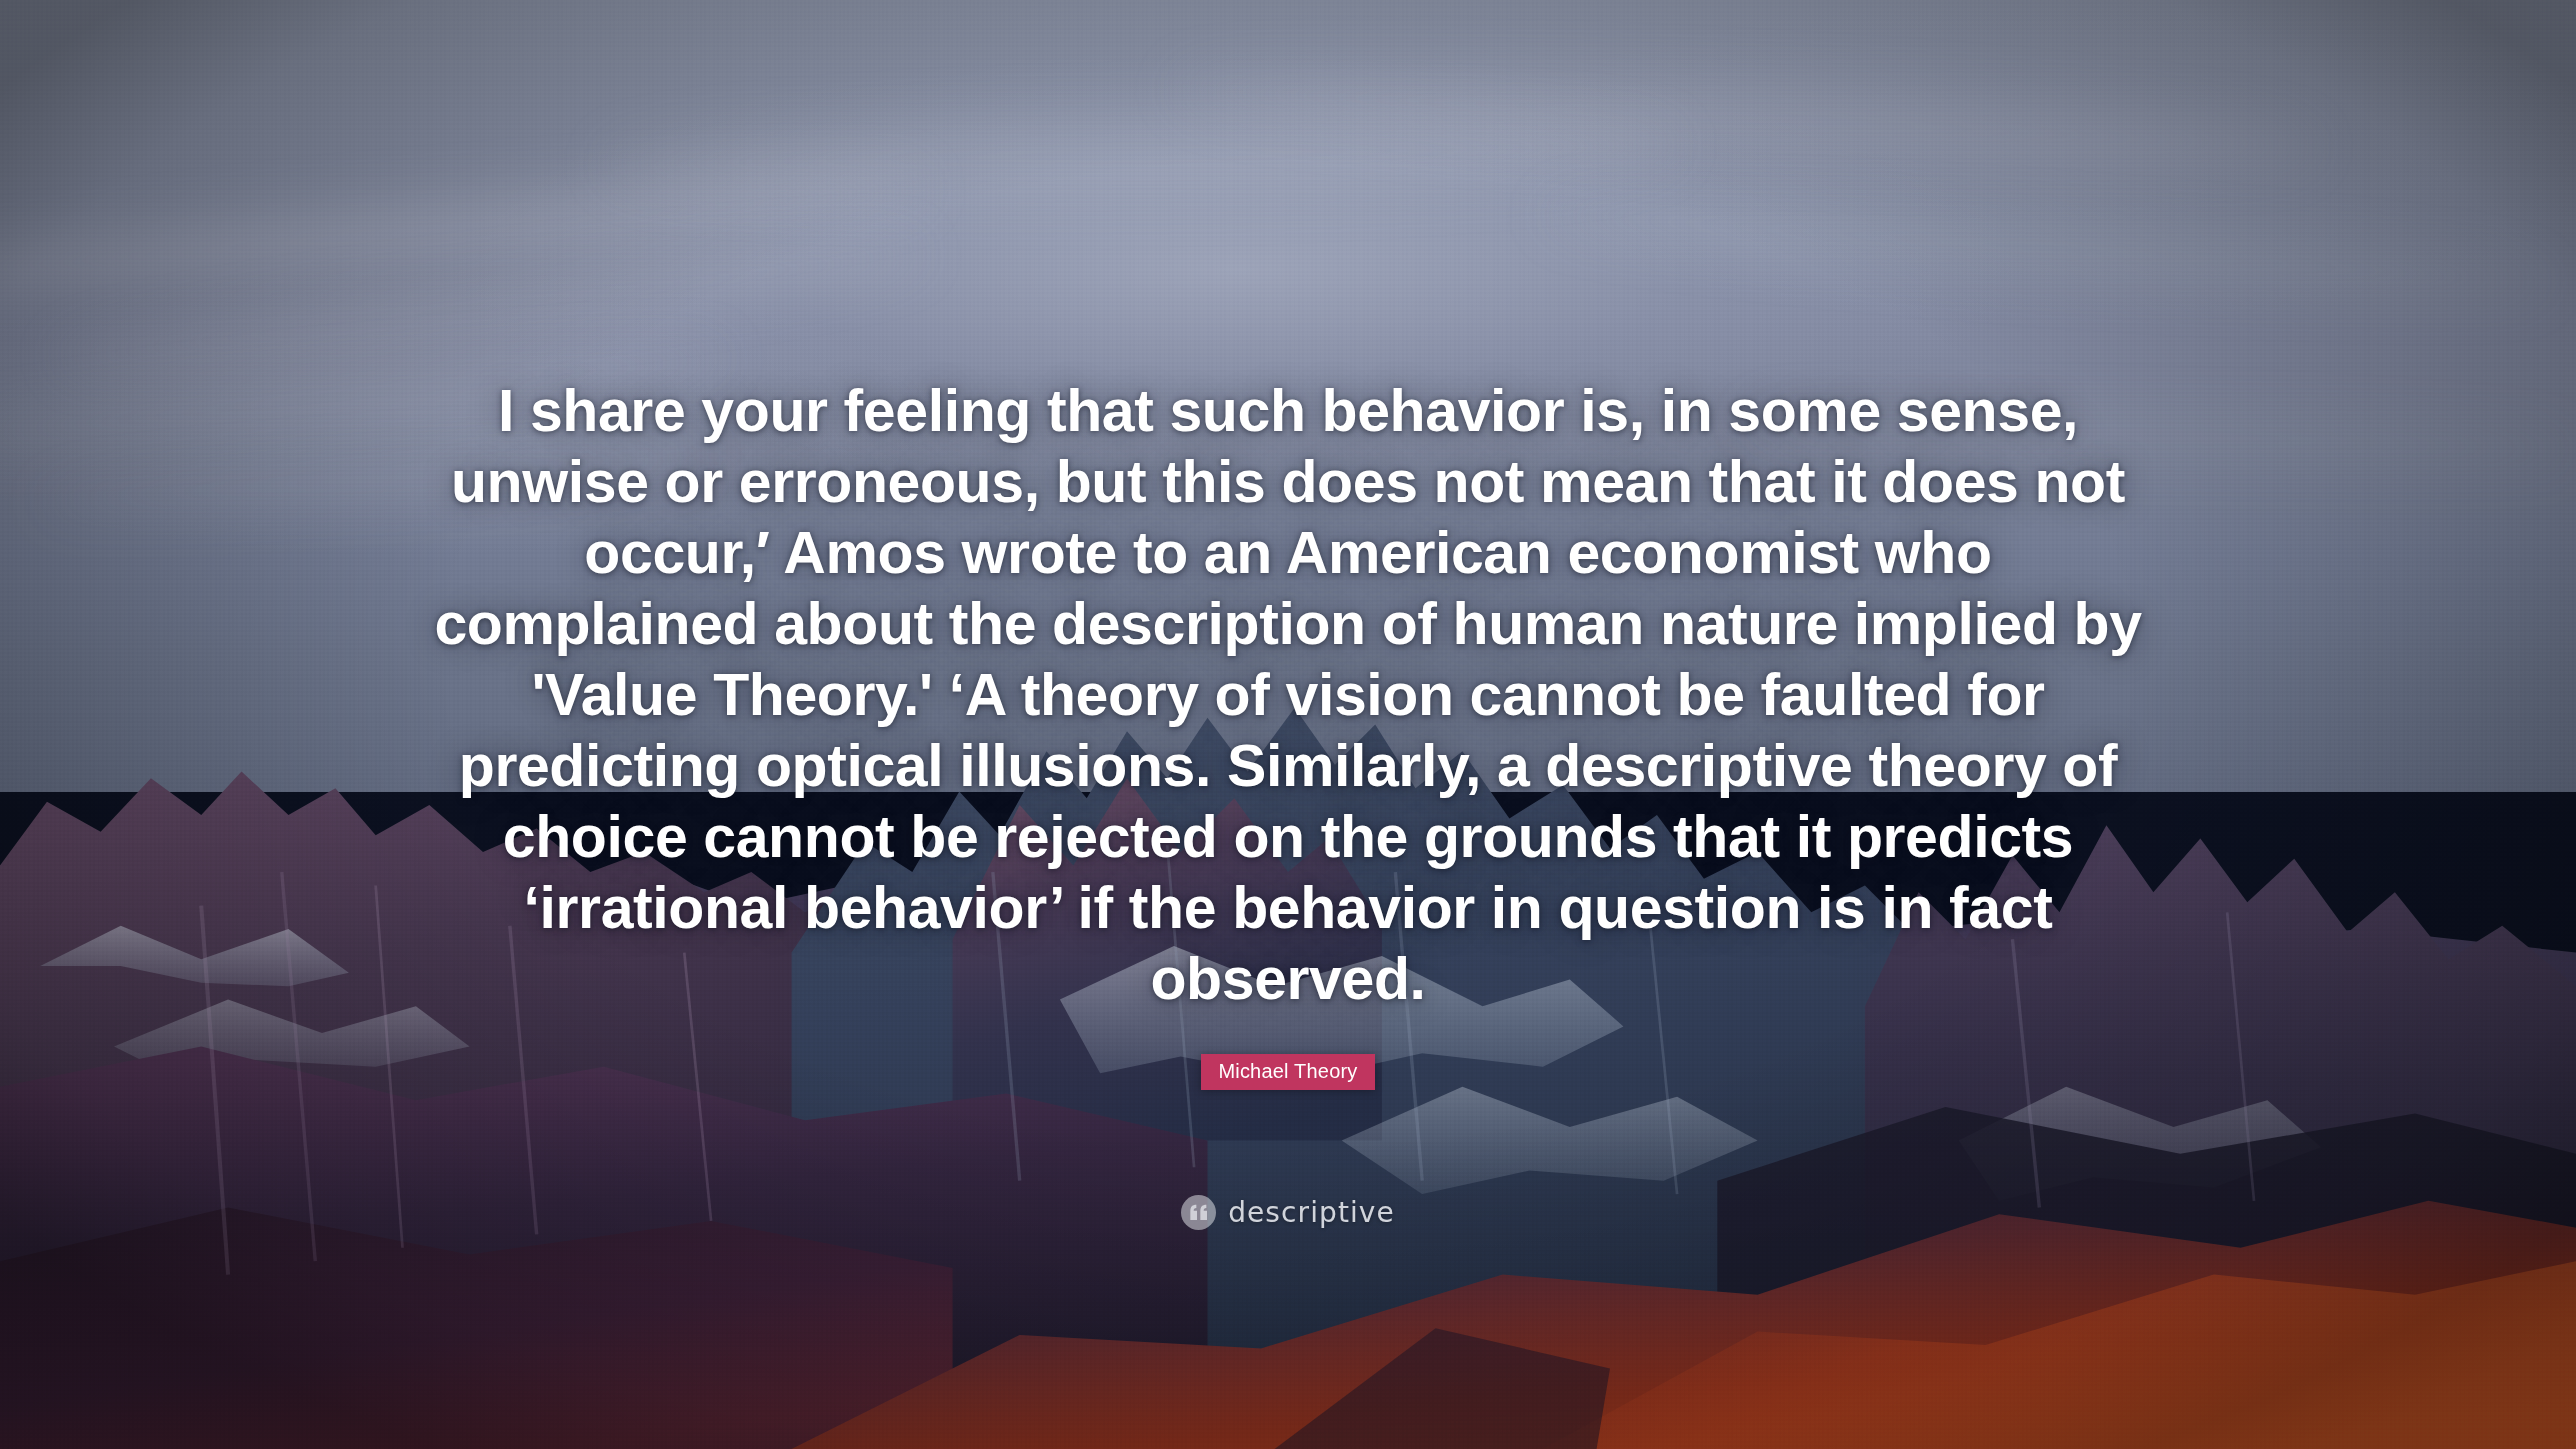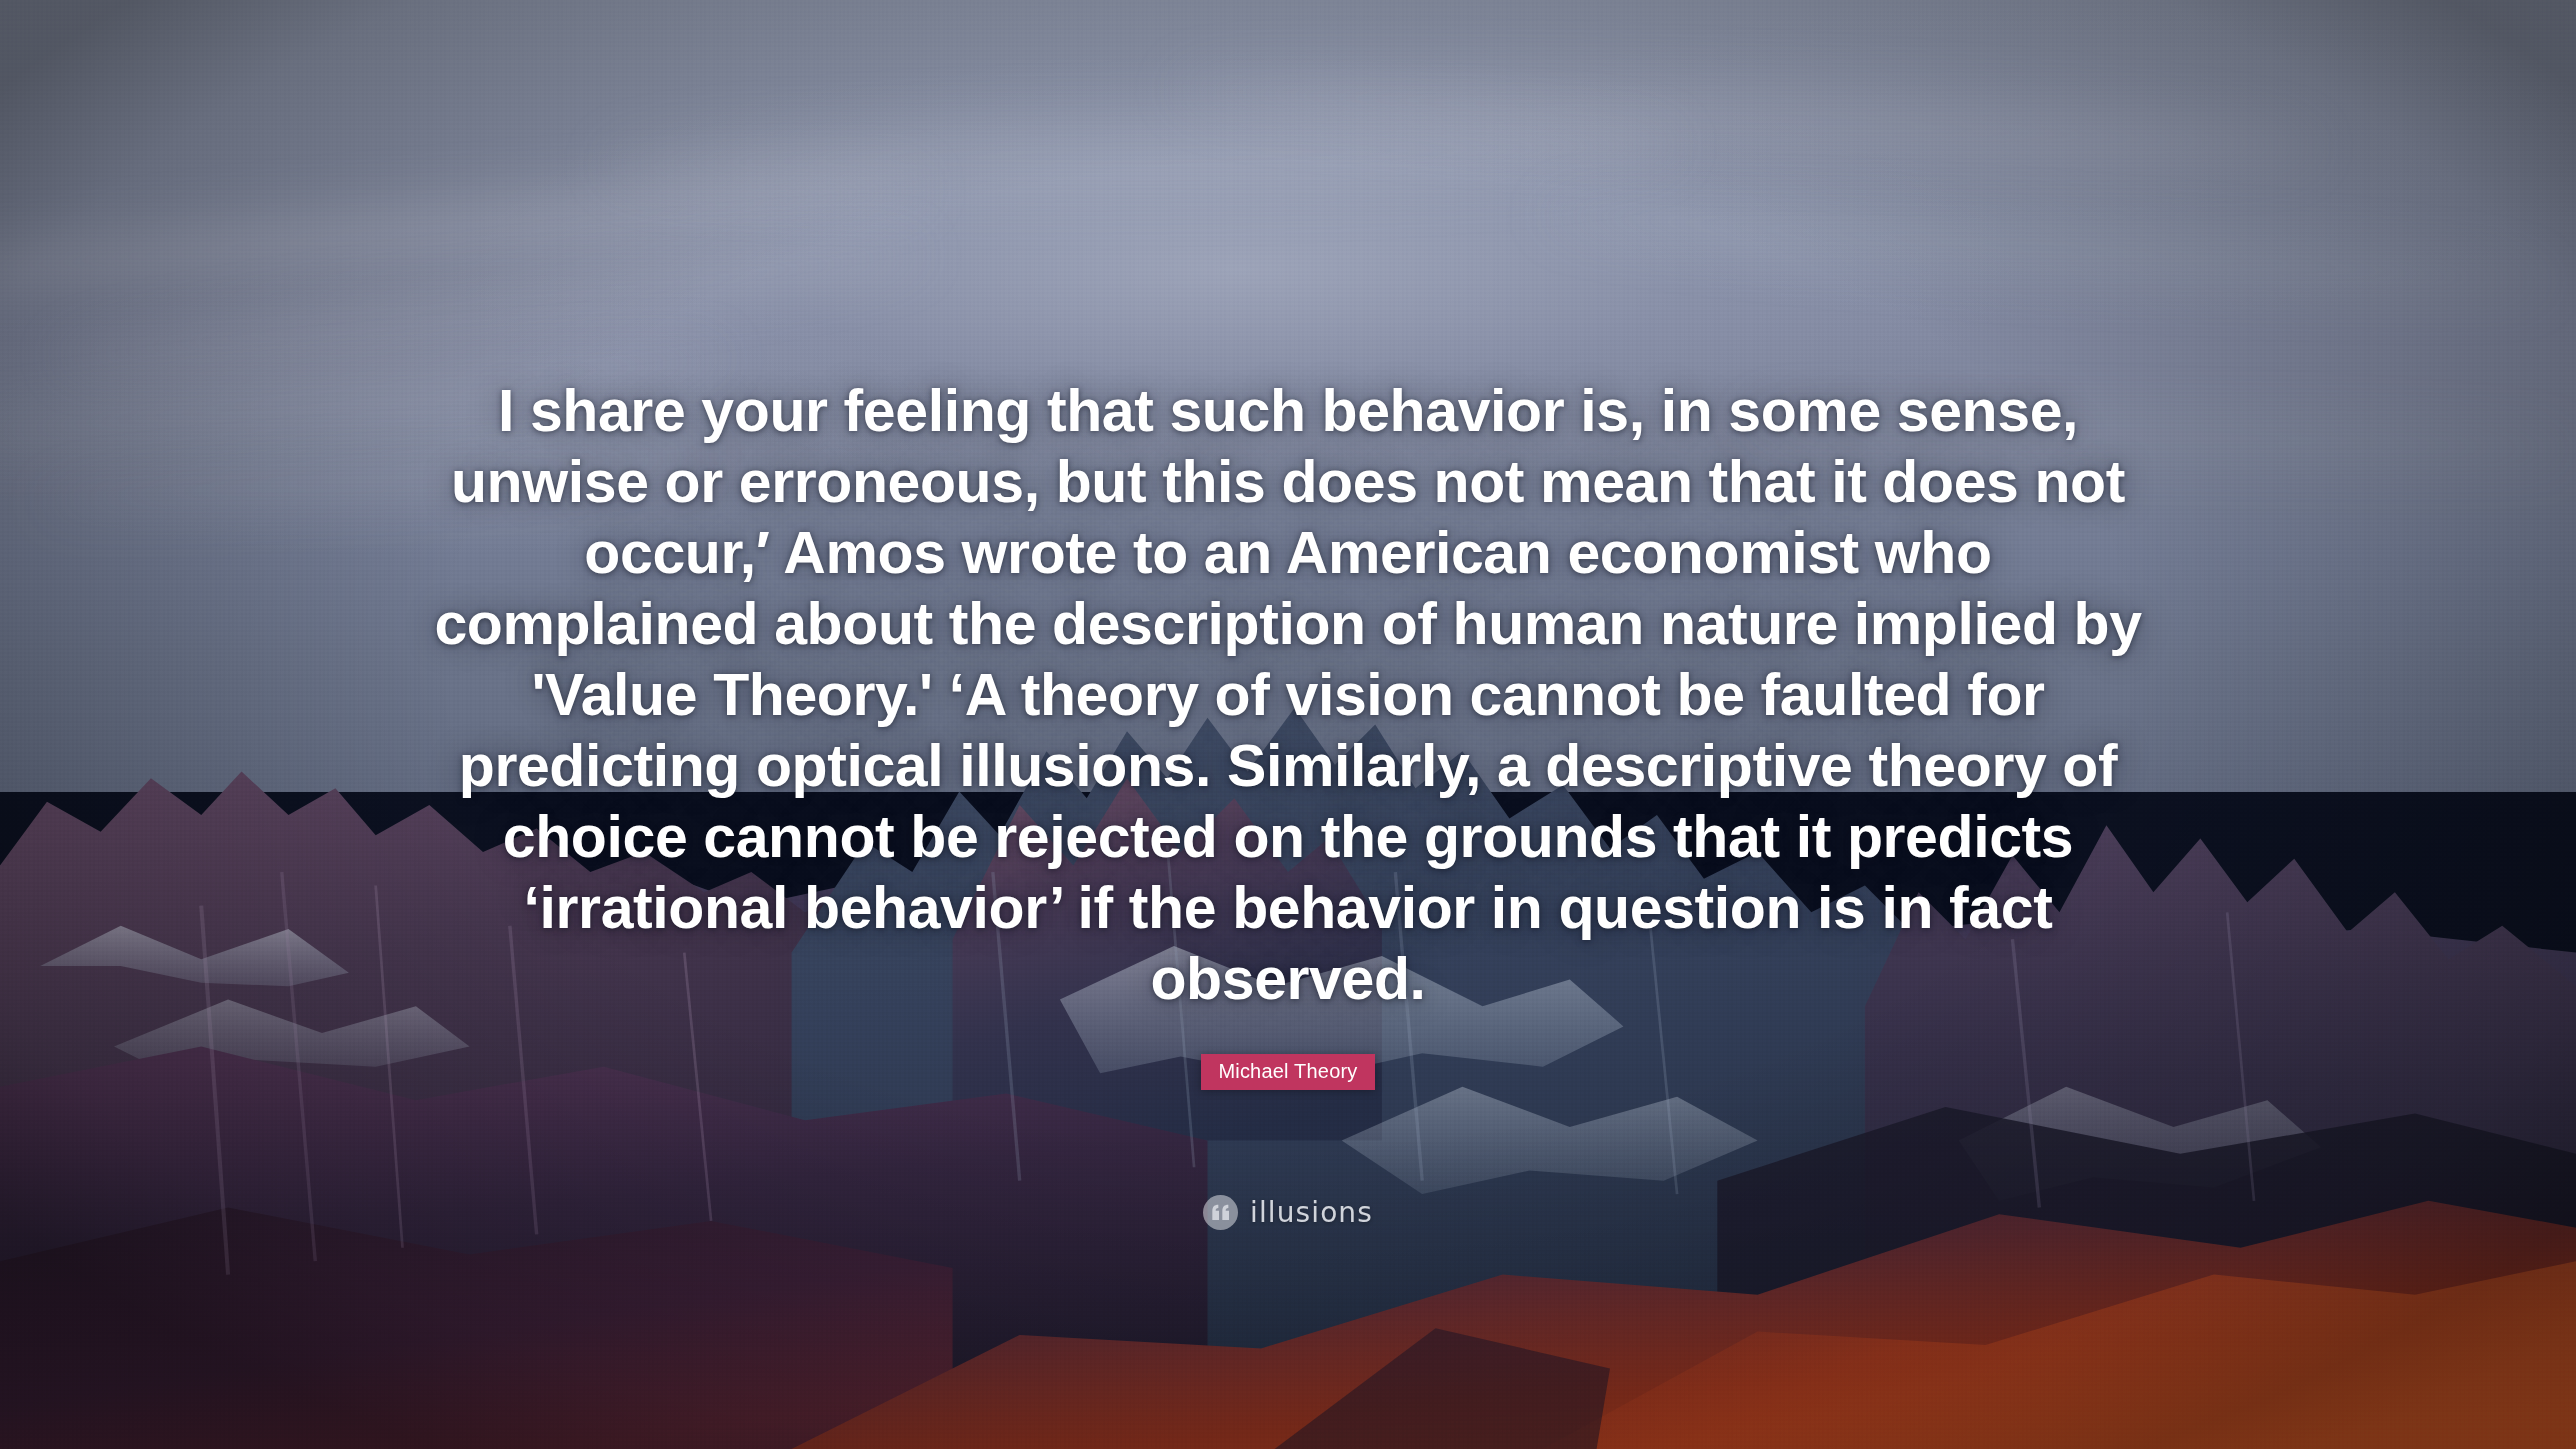--- a/index.html
+++ b/index.html
@@ -290,18 +290,18 @@
       <span class="author">Michael Theory</span>
     </div>
 
     <div class="brand">
       <span class="brand-mark">
         <svg width="20" height="17.4" viewBox="0 0 30 26" aria-hidden="true">
           <path d="M2 24 L2 10 C2 4 5 1 11 1 L11 6 C8 6 7 7.5 7 10 L12 10 L12 24 Z" fill="#e7e9ee"></path>
           <path d="M17 24 L17 10 C17 4 20 1 26 1 L26 6 C23 6 22 7.5 22 10 L27 10 L27 24 Z" fill="#e7e9ee"></path>
         </svg>
       </span>
-      <span class="brand-name">illusions</span>
+      <span class="brand-name">descriptive</span>
     </div>
 
   </div>
 </div>
 
 
 </body></html>

